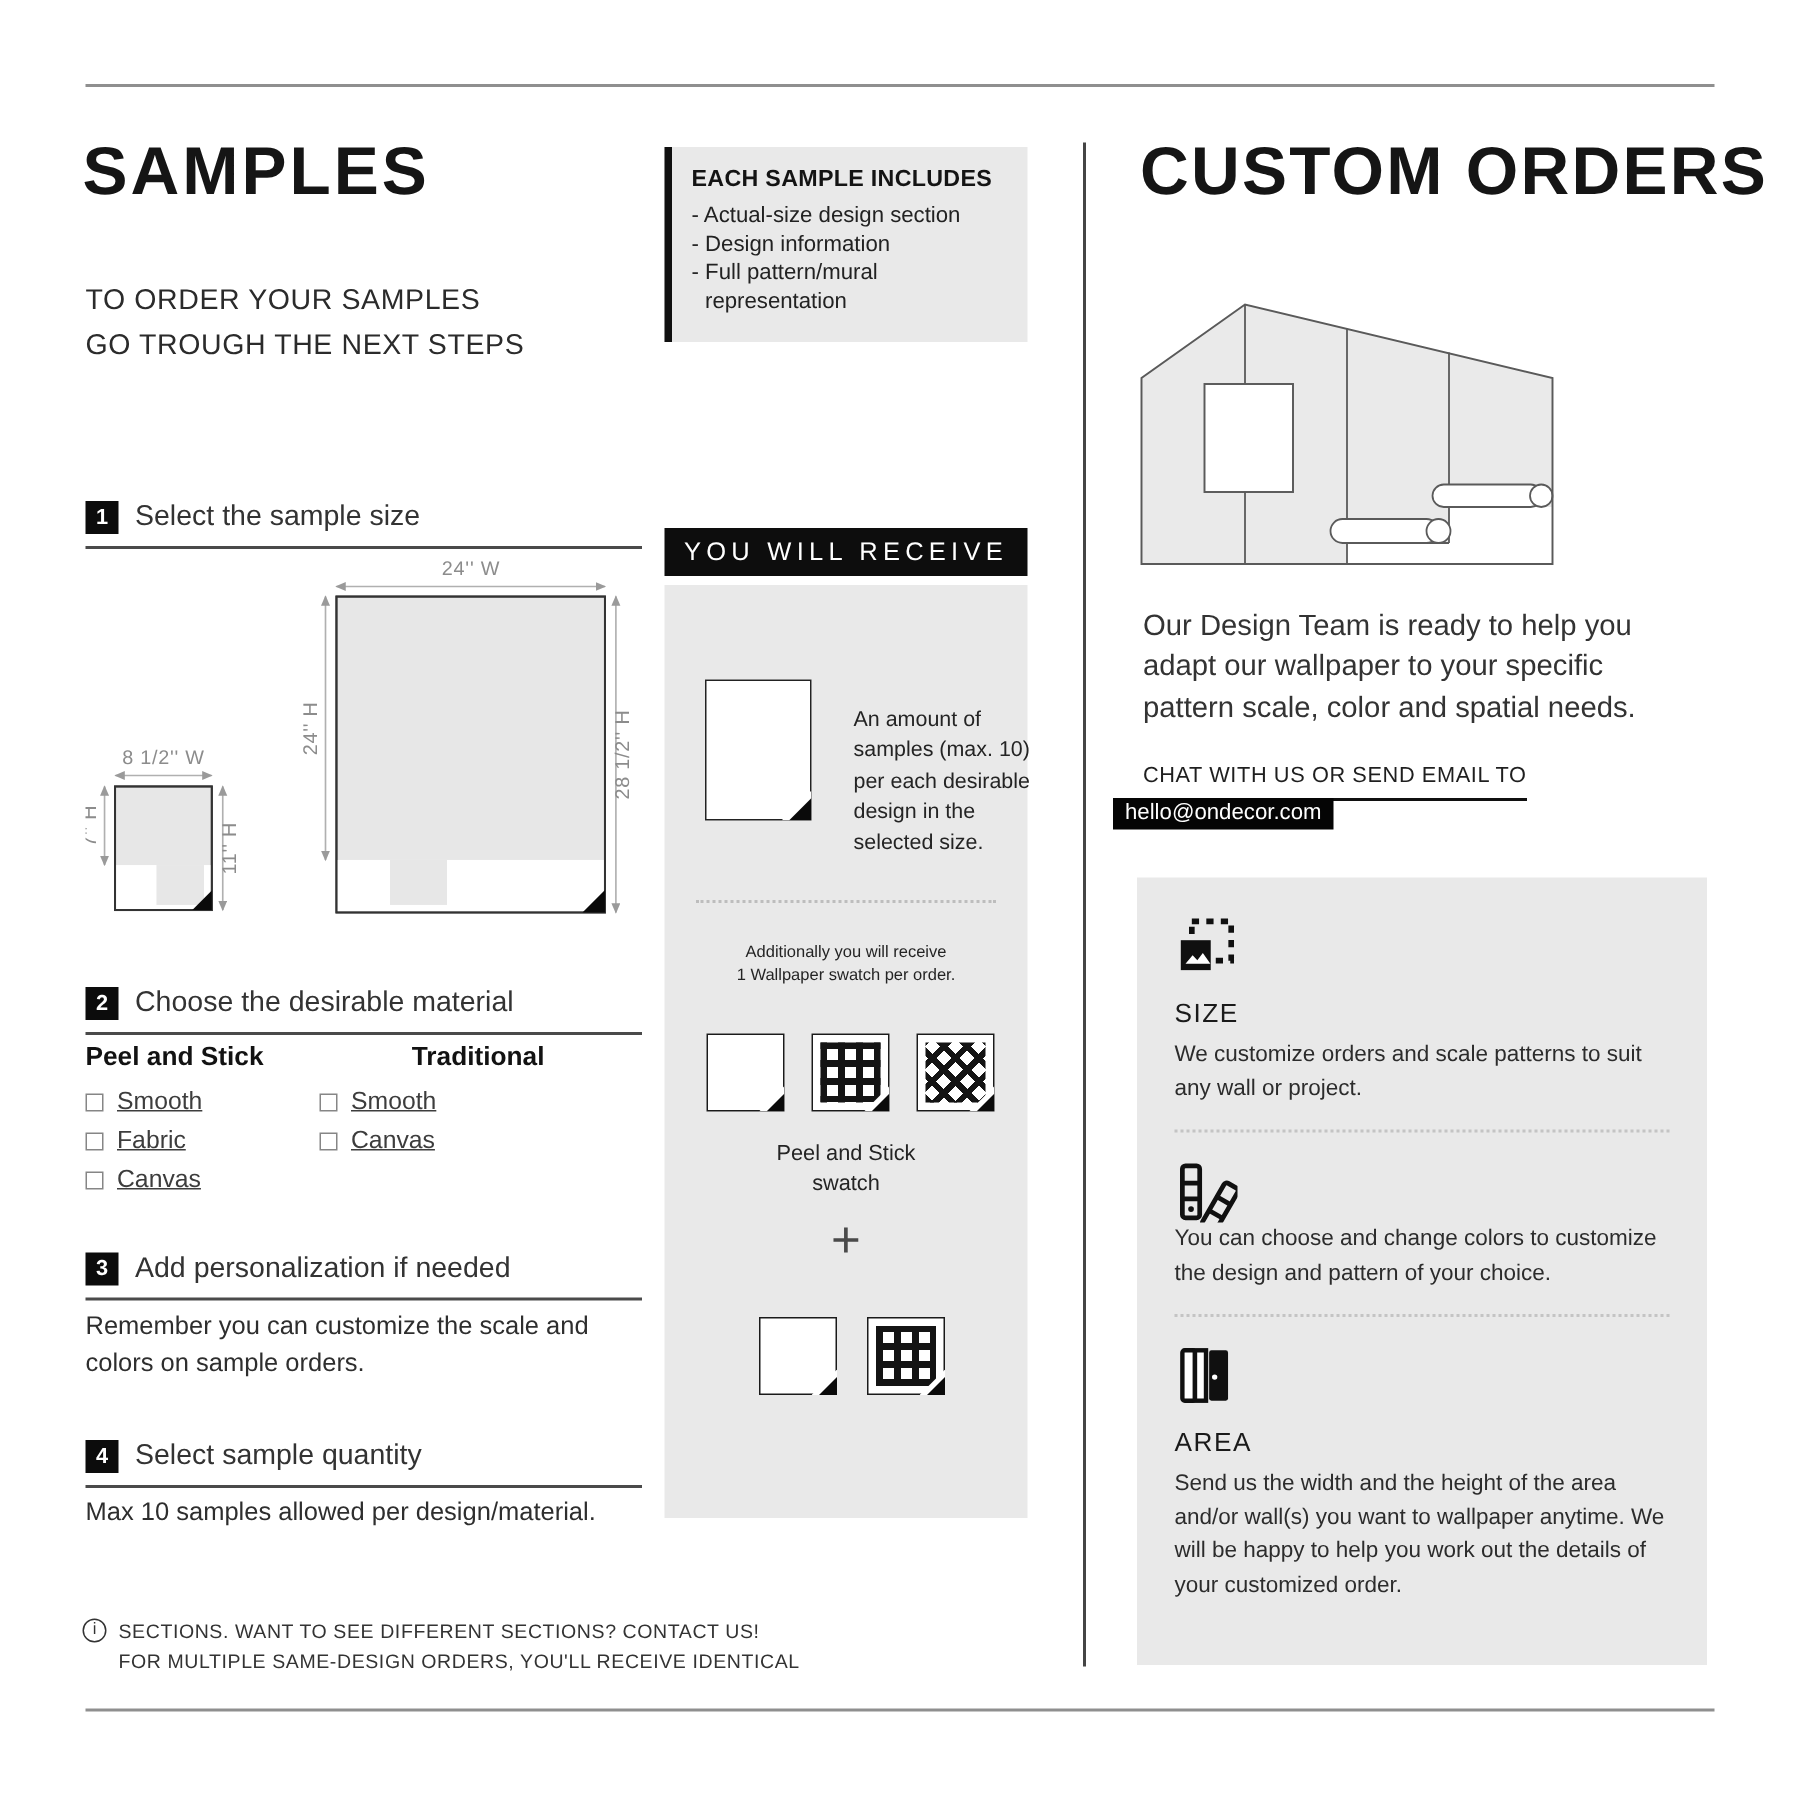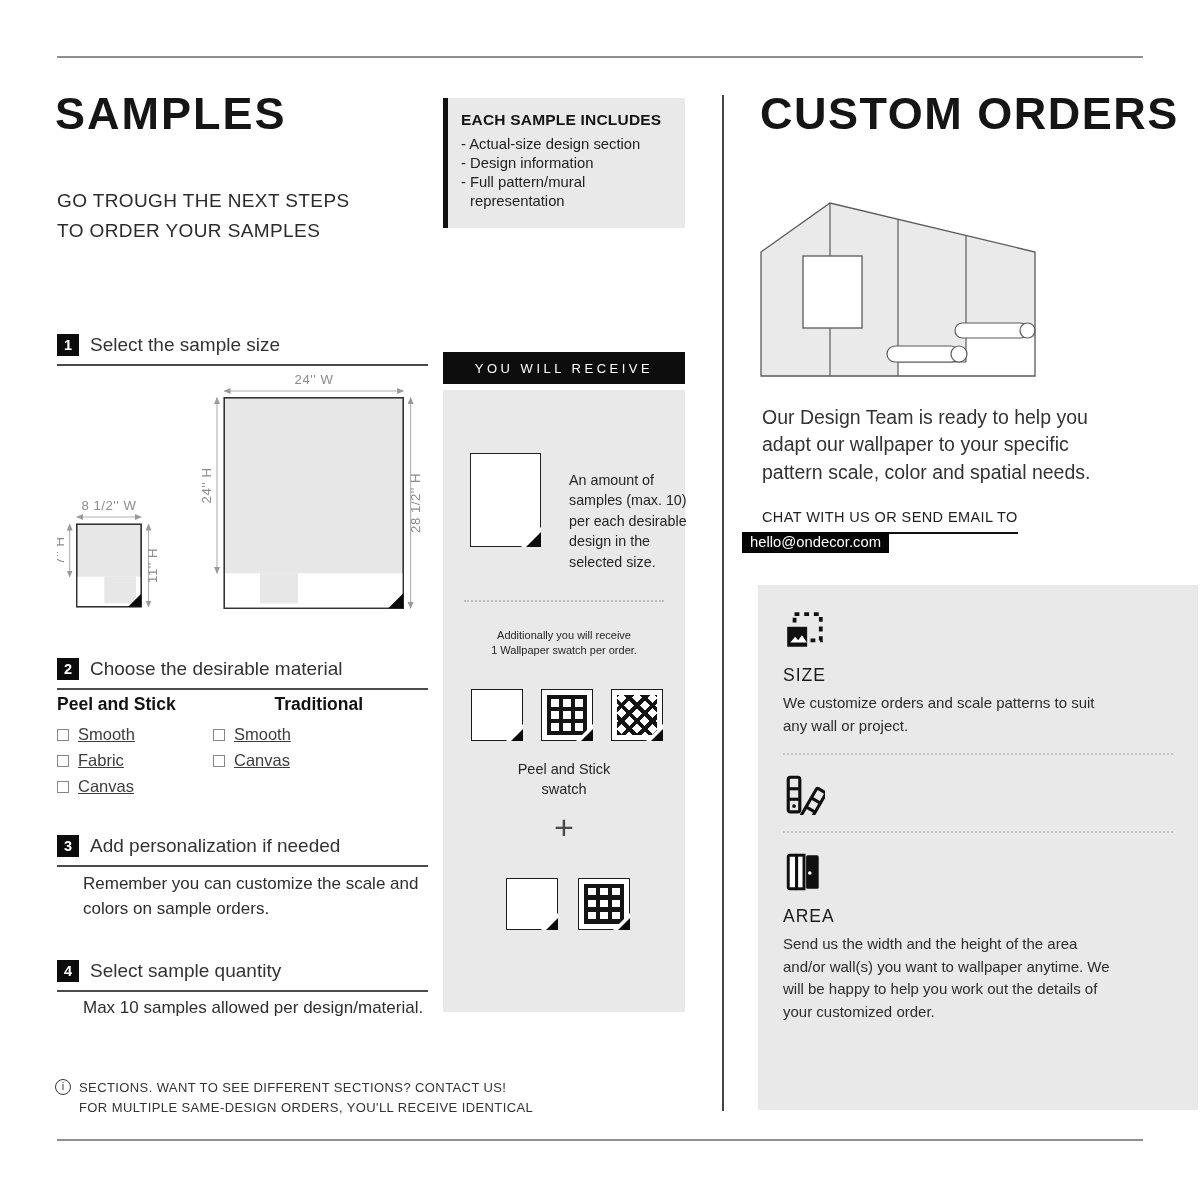--- a/index.html
+++ b/index.html
@@ -16,21 +16,21 @@
   
   .samples-title { position:absolute; left:55px; top:88px; font-size:45px; letter-spacing:2px; color:#151515; }
   .samples-subtitle { position:absolute; left:57px; top:186px; font-size:19px; line-height:1.6; letter-spacing:.4px; color:#2b2b2b; }
 
   .step { position:absolute; left:57px; width:371px; }
   .step-header { display:flex; align-items:center; gap:11px; border-bottom:2px solid #4a4a4a; padding-bottom:8px; }
   .step-num { width:22px; height:22px; background:#0c0c0c; color:#fff; font-size:14.5px; font-weight:700;
               display:flex; align-items:center; justify-content:center; flex:0 0 22px; }
   .step-title { font-size:19px; color:#333; }
   #step1 { top:334px; } #step2 { top:658px; } #step3 { top:835px; } #step4 { top:960px; }
-  .step-body { position:absolute; left:57px; width:378px; font-size:17px; line-height:1.45; color:#2e2e2e;margin-left:26px; }
+  .step-body { position:absolute; left:57px; width:378px; font-size:17px; line-height:1.45; color:#2e2e2e; }
   #step3-body { top:872px; } #step4-body { top:996px; }
 
   .diagram-svg { position:absolute; left:57px; top:368px; }
   .dim-text { font-size:13.2px; fill:#8c8c8c; letter-spacing:.5px; }
 
   .materials { position:absolute; left:57px; top:694px; display:flex; }
   .mat-col-1 { width:156px; } .mat-col-2 { width:150px;text-align:right; }
   .mat-title { font-size:17.5px; font-weight:700; color:#121212; margin-bottom:10px; }
   .mat-opt { display:flex; align-items:center; gap:9px; font-size:16.5px; color:#3d3d3d; margin-bottom:7px;text-decoration:underline; }
   .cb { width:12px; height:12px; border:1.5px solid #868686; background:#fff; flex:0 0 12px; }
@@ -43,21 +43,21 @@
 
   
   .includes { position:absolute; left:443px; top:98px; width:242px; height:130px; background:#e9e9e9;
               border-left:5px solid #101010; padding:13px 10px 0 13px; }
   .includes-title { font-size:15.5px; font-weight:700; letter-spacing:.2px; color:#141414; margin-bottom:6px; }
   .includes-item { font-size:14.8px; color:#222; line-height:1.28; padding-left:9px; }
   .includes-item::before { content:"- "; margin-left:-9px; }
 
   .receive-header { position:absolute; left:443px; top:352px; width:242px; height:32px; background:#0d0d0d;
                     color:#fff; display:flex; align-items:center; justify-content:center;
-                    font-size:13px; letter-spacing:3.5px; }
+                    font-size:17px; letter-spacing:3.5px; }
   .receive-panel { position:absolute; left:443px; top:390px; width:242px; height:622px; background:#e9e9e9; }
 
   .sheet-row { position:absolute; left:27px; top:63px; display:flex; gap:28px; }
   .sheet { width:71px; height:94px; background:#fff; border:1.5px solid #222; position:relative; }
   .sheet-text { width:124px; font-size:14.3px; line-height:1.43; color:#242424; padding-top:17px; }
 
   .corner-back { position:absolute; right:-1px; bottom:-1px; width:20px; height:20px; background:#fff;
                  clip-path:polygon(100% 0,100% 100%,0 100%); }
   .corner-fold { position:absolute; right:-1px; bottom:-1px; width:15px; height:15px; background:#0a0a0a;
                  clip-path:polygon(100% 0,100% 100%,0 100%); }
@@ -85,40 +85,40 @@
 
   
   .custom-title { position:absolute; left:760px; top:88px; font-size:45px; letter-spacing:1.5px; color:#151515; }
   .house-svg { position:absolute; left:755px; top:192px; }
   .intro { position:absolute; left:762px; top:404px; width:366px; font-size:19.5px; line-height:1.4; color:#333; }
   .chat-label { position:absolute; left:762px; top:509px; font-size:14.5px; letter-spacing:.4px; color:#1f1f1f;
                 border-bottom:2px solid #101010; padding-bottom:7px; min-width:226px; }
   .email-badge { position:absolute; left:742px; top:532px; background:#050505; color:#fff;
                  font-size:14.8px; padding:2px 8px 3px; }
 
-  .features { position:absolute; left:758px; top:585px; width:440px; height:525px; background:#e9e9e9;
+  .features { position:absolute; left:758px; top:585px; width:380px; height:525px; background:#e9e9e9;
               padding:25px 25px 18px; }
   .feature-icon { width:42px; height:42px; display:block; }
   .feature-title { font-size:17.5px; letter-spacing:1px; color:#1a1a1a; margin:13px 0 6px; }
   .feature-body { font-size:15px; line-height:1.5; color:#2c2c2c; width:332px; }
   .dotted { border-top:2px dotted #c4c4c4; margin:16px 0 18px; }
 </style>
 </head>
 <body>
 
 <div class="page">
 
   <div class="rule rule-top"></div>
   <div class="rule rule-bottom"></div>
   <div class="divider-v"></div>
 
   <h1 class="samples-title">SAMPLES</h1>
   <div class="samples-subtitle">
+    <div>TO ORDER YOUR SAMPLES</div>
     <div>GO TROUGH THE NEXT STEPS</div>
-    <div>TO ORDER YOUR SAMPLES</div>
   </div>
 
   <div class="step" id="step1">
     <div class="step-header">
       <span class="step-num">1</span>
       <span class="step-title">Select the sample size</span>
     </div>
   </div>
 
   <svg class="diagram-svg" width="371" height="252" viewBox="0 0 371 252">
@@ -320,20 +320,21 @@
       <rect x="5" y="4" width="11" height="33" rx="2" fill="none" stroke="#101010" stroke-width="3"></rect>
       <line x1="5" y1="15" x2="16" y2="15" stroke="#101010" stroke-width="3"></line>
       <line x1="5" y1="25" x2="16" y2="25" stroke="#101010" stroke-width="3"></line>
       <circle cx="10.5" cy="31.5" r="1.8" fill="#101010"></circle>
       <g transform="rotate(30 10 37)">
         <rect x="18" y="6" width="10" height="31" rx="2" fill="none" stroke="#101010" stroke-width="3"></rect>
         <line x1="18" y1="17" x2="28" y2="17" stroke="#101010" stroke-width="3"></line>
         <line x1="18" y1="27" x2="28" y2="27" stroke="#101010" stroke-width="3"></line>
       </g>
     </svg>
+    <div class="feature-body">You can choose and change colors to customize the design and pattern of your choice.</div>
     <div class="dotted"></div>
 
     <svg class="feature-icon" viewBox="0 0 40 40">
       <rect x="5" y="4" width="8" height="32" rx="1.5" fill="#ffffff" stroke="#101010" stroke-width="2.8"></rect>
       <rect x="13" y="4" width="7" height="32" fill="#ffffff" stroke="#101010" stroke-width="2.8"></rect>
       <rect x="22" y="4" width="12" height="32" rx="1.5" fill="#101010"></rect>
       <circle cx="25.5" cy="21" r="1.7" fill="#ffffff"></circle>
     </svg>
     <div class="feature-title">AREA</div>
     <div class="feature-body">Send us the width and the height of the area and/or wall(s) you want to wallpaper anytime. We will be happy to help you work out the details of your customized order.</div>

